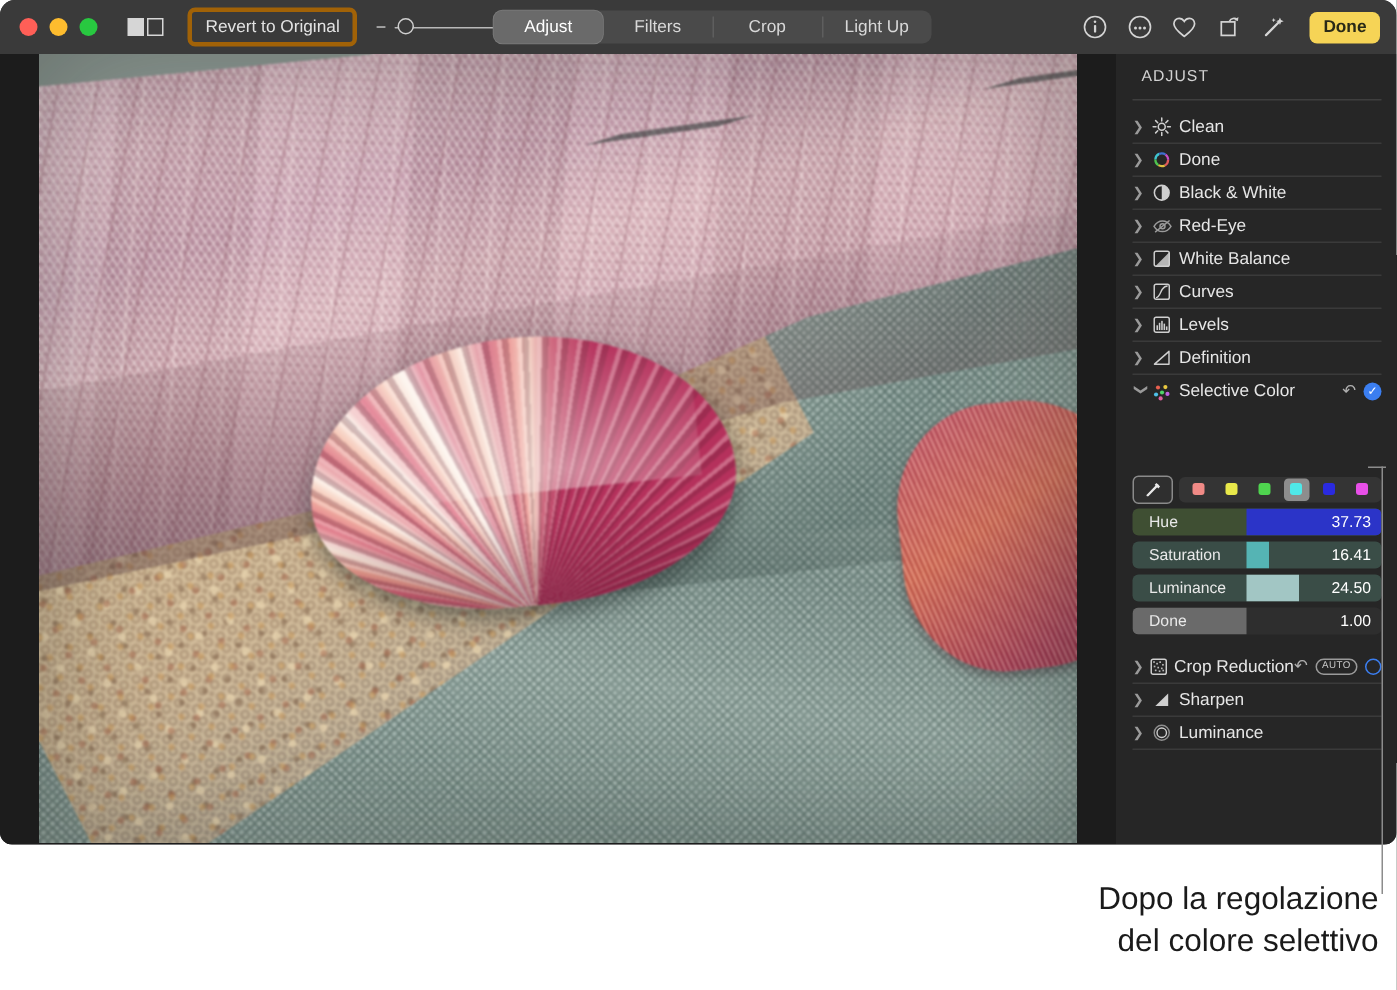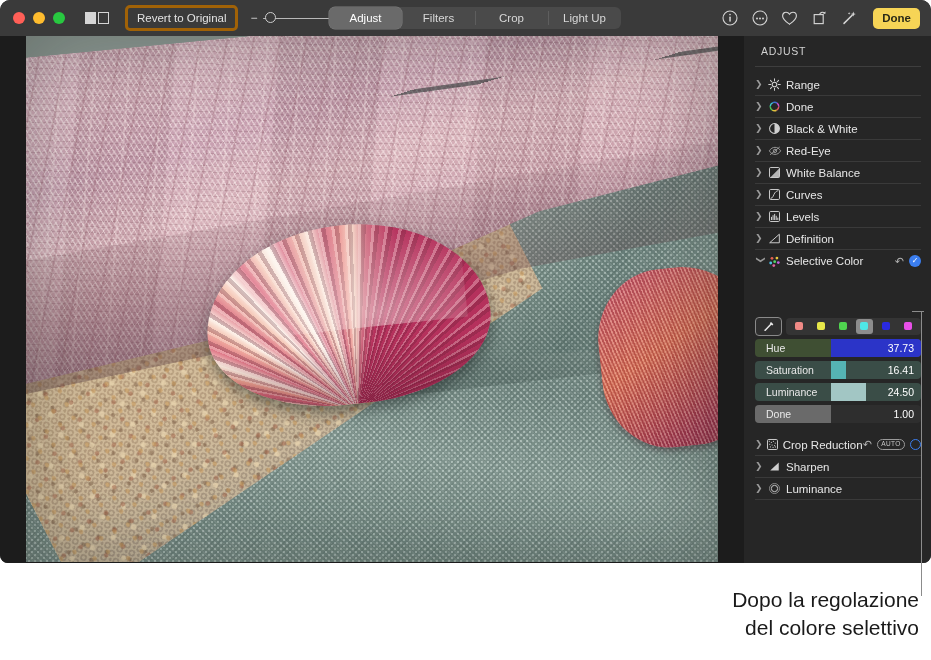--- a/index.html
+++ b/index.html
@@ -399,21 +399,21 @@
     <div class="row" style="top:38px">
       <span class="chev">❯</span>
       <span class="rowico">
         <svg width="13" height="13" viewBox="0 0 14 14">
             <circle cx="7" cy="7" r="2.5" fill="none" stroke="#cfcfcf" stroke-width="1.1"></circle>
             <g stroke="#cfcfcf" stroke-width="1.1" stroke-linecap="round">
               <path d="M7 .8v2.1M7 11.1v2.1M.8 7h2.1M11.1 7h2.1M2.6 2.6l1.5 1.5M9.9 9.9l1.5 1.5M11.4 2.6 9.9 4.1M4.1 9.9 2.6 11.4"></path>
             </g>
           </svg>
       </span>
-      <span class="rowlabel">Range</span>
+      <span class="rowlabel">Clean</span>
     </div>
 
     <div class="row" style="top:60px">
       <span class="chev">❯</span>
       <span class="rowico">
         <svg width="13" height="13" viewBox="0 0 14 14">
             <circle cx="7" cy="7" r="4.6" fill="none" stroke="#e05a5a" stroke-width="1.6" stroke-dasharray="4.8 24"></circle>
             <circle cx="7" cy="7" r="4.6" fill="none" stroke="#e0c040" stroke-width="1.6" stroke-dasharray="4.8 24" stroke-dashoffset="-4.8"></circle>
             <circle cx="7" cy="7" r="4.6" fill="none" stroke="#4ec24e" stroke-width="1.6" stroke-dasharray="4.8 24" stroke-dashoffset="-9.6"></circle>
             <circle cx="7" cy="7" r="4.6" fill="none" stroke="#3fc4d0" stroke-width="1.6" stroke-dasharray="4.8 24" stroke-dashoffset="-14.4"></circle>

